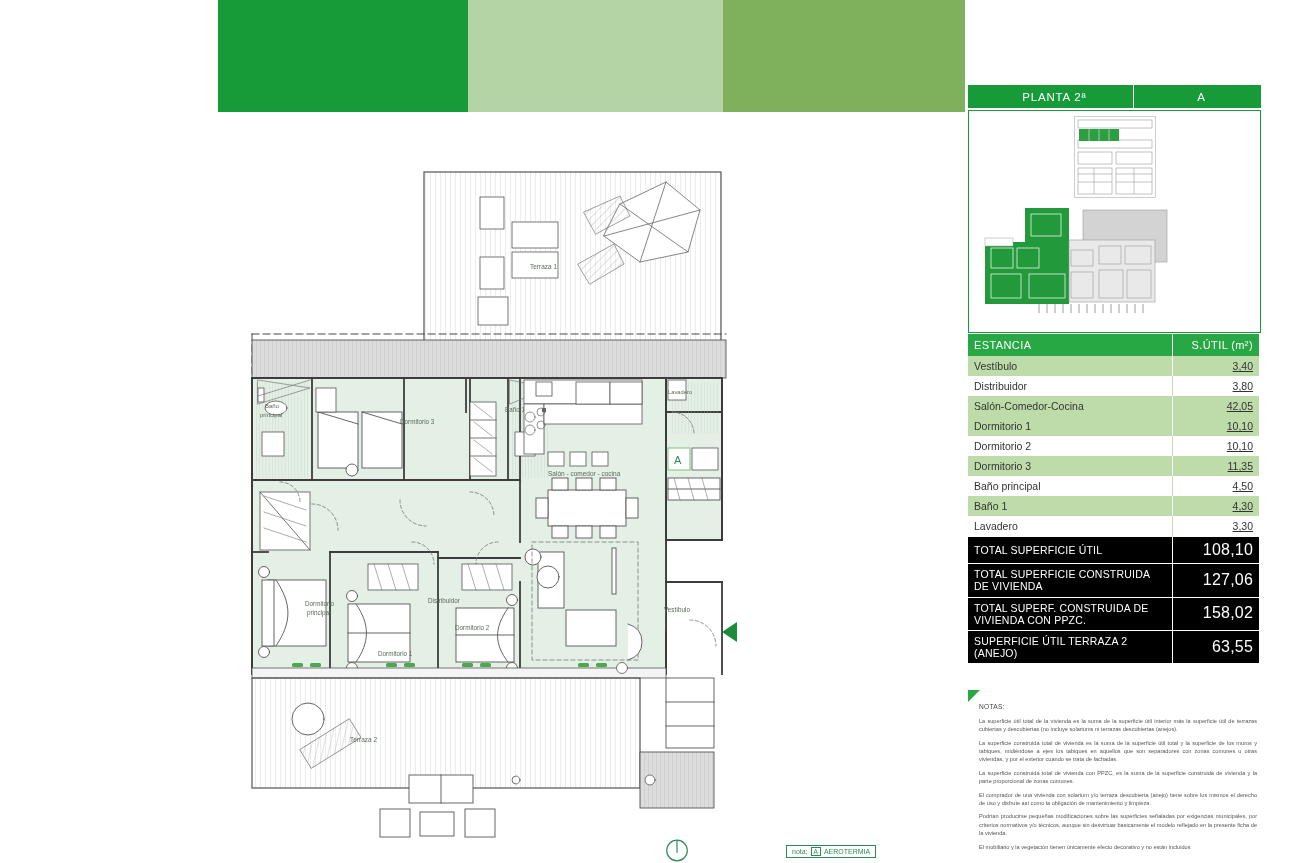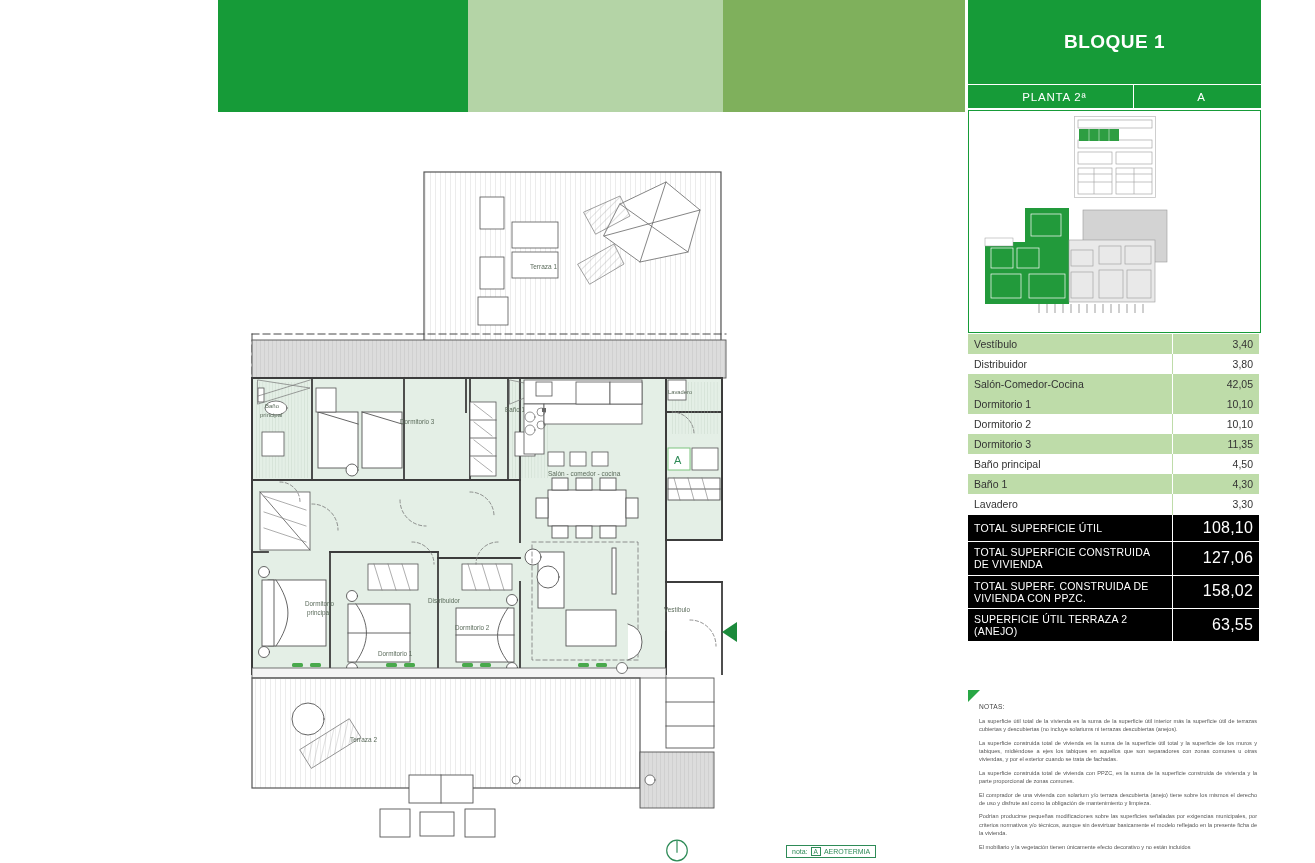--- a/index.html
+++ b/index.html
@@ -37,21 +37,21 @@
   #area-table{position:absolute;left:3px;top:334px;width:291px;border-collapse:collapse;
      font-size:10.5px;}
   #area-table td{padding:3px 6px;height:14px;vertical-align:middle;line-height:1.15;}
   #area-table .c-name{text-align:left;}
   #area-table .c-val{text-align:right;width:74px;}
   #area-table tr.hdr td{background:#28A745;color:#fff;font-size:11px;letter-spacing:.4px;
      padding-top:4px;padding-bottom:4px;}
   #area-table tr.hdr td.c-val{border-left:1px solid #fff;}
   #area-table tr.alt td{background:#BEDCA9;color:#333;}
   #area-table tr.plain td{background:#ffffff;color:#333;}
-  #area-table tr.alt td.c-val,#area-table tr.plain td.c-val{border-left:1px solid #ffffff;}
+  #area-table tr.alt td.c-val,#area-table tr.plain td.c-val{border-left:1px solid #ffffff;text-decoration:underline;}
   #area-table tr.plain td.c-val{border-left:1px solid #BEDCA9;}
   #area-table tr.total td{background:#000000;color:#fff;font-size:10.5px;letter-spacing:.2px;
      border-top:1px solid #fff;padding-top:4px;padding-bottom:4px;}
   #area-table tr.total td.c-val{border-left:1px solid #fff;font-size:16px;}
 
   
   #notes{position:absolute;left:14px;top:702px;width:278px;font-size:5.6px;color:#555;
      line-height:1.5;}
   #notes .ntitle{font-size:6.6px;color:#444;margin-bottom:5px;letter-spacing:.3px;}
   #notes p{margin:0 0 5px 0;text-align:justify;}
@@ -400,21 +400,20 @@
 </div>
 
 <div id="aerotermia-note">
   <span>nota:</span>
   <span class="boxA">A</span>
   <span>AEROTERMIA</span>
 </div>
 
 <div id="info-panel">
 
-  <div id="panel-title">BLOQUE 1</div>
 
   <div id="panel-subhead">
     <div class="cell" id="sub-planta">PLANTA 2ª</div>
     <div class="cell" id="sub-letter">A</div>
   </div>
 
   <div id="keyplan-box">
     <svg width="82" height="82" viewBox="0 0 82 82">
       <rect x="0.5" y="0.5" width="81" height="81" fill="#fff" stroke="#c2c2c2" stroke-width="0.8"></rect>
       <g stroke="#9a9a9a" stroke-width="0.6" fill="none">
@@ -482,20 +481,24 @@
     <span class="compass-small">
       <svg width="18" height="18" viewBox="0 0 34 34">
         <circle cx="17" cy="17" r="14" fill="none" stroke="#2E8B57" stroke-width="2"></circle>
         <line x1="17" y1="3" x2="17" y2="20" stroke="#2E8B57" stroke-width="2"></line>
       </svg>
     </span>
   </div>
 
   <table id="area-table">
     <tbody>
+      <tr class="hdr">
+        <td class="c-name">ESTANCIA</td>
+        <td class="c-val">S.ÚTIL (m²)</td>
+      </tr>
       <tr class="alt">
           <td class="c-name">Vestíbulo</td>
           <td class="c-val">3,40</td>
         </tr>
       <tr class="plain">
           <td class="c-name">Distribuidor</td>
           <td class="c-val">3,80</td>
         </tr>
       <tr class="alt">
           <td class="c-name">Salón-Comedor-Cocina</td>

